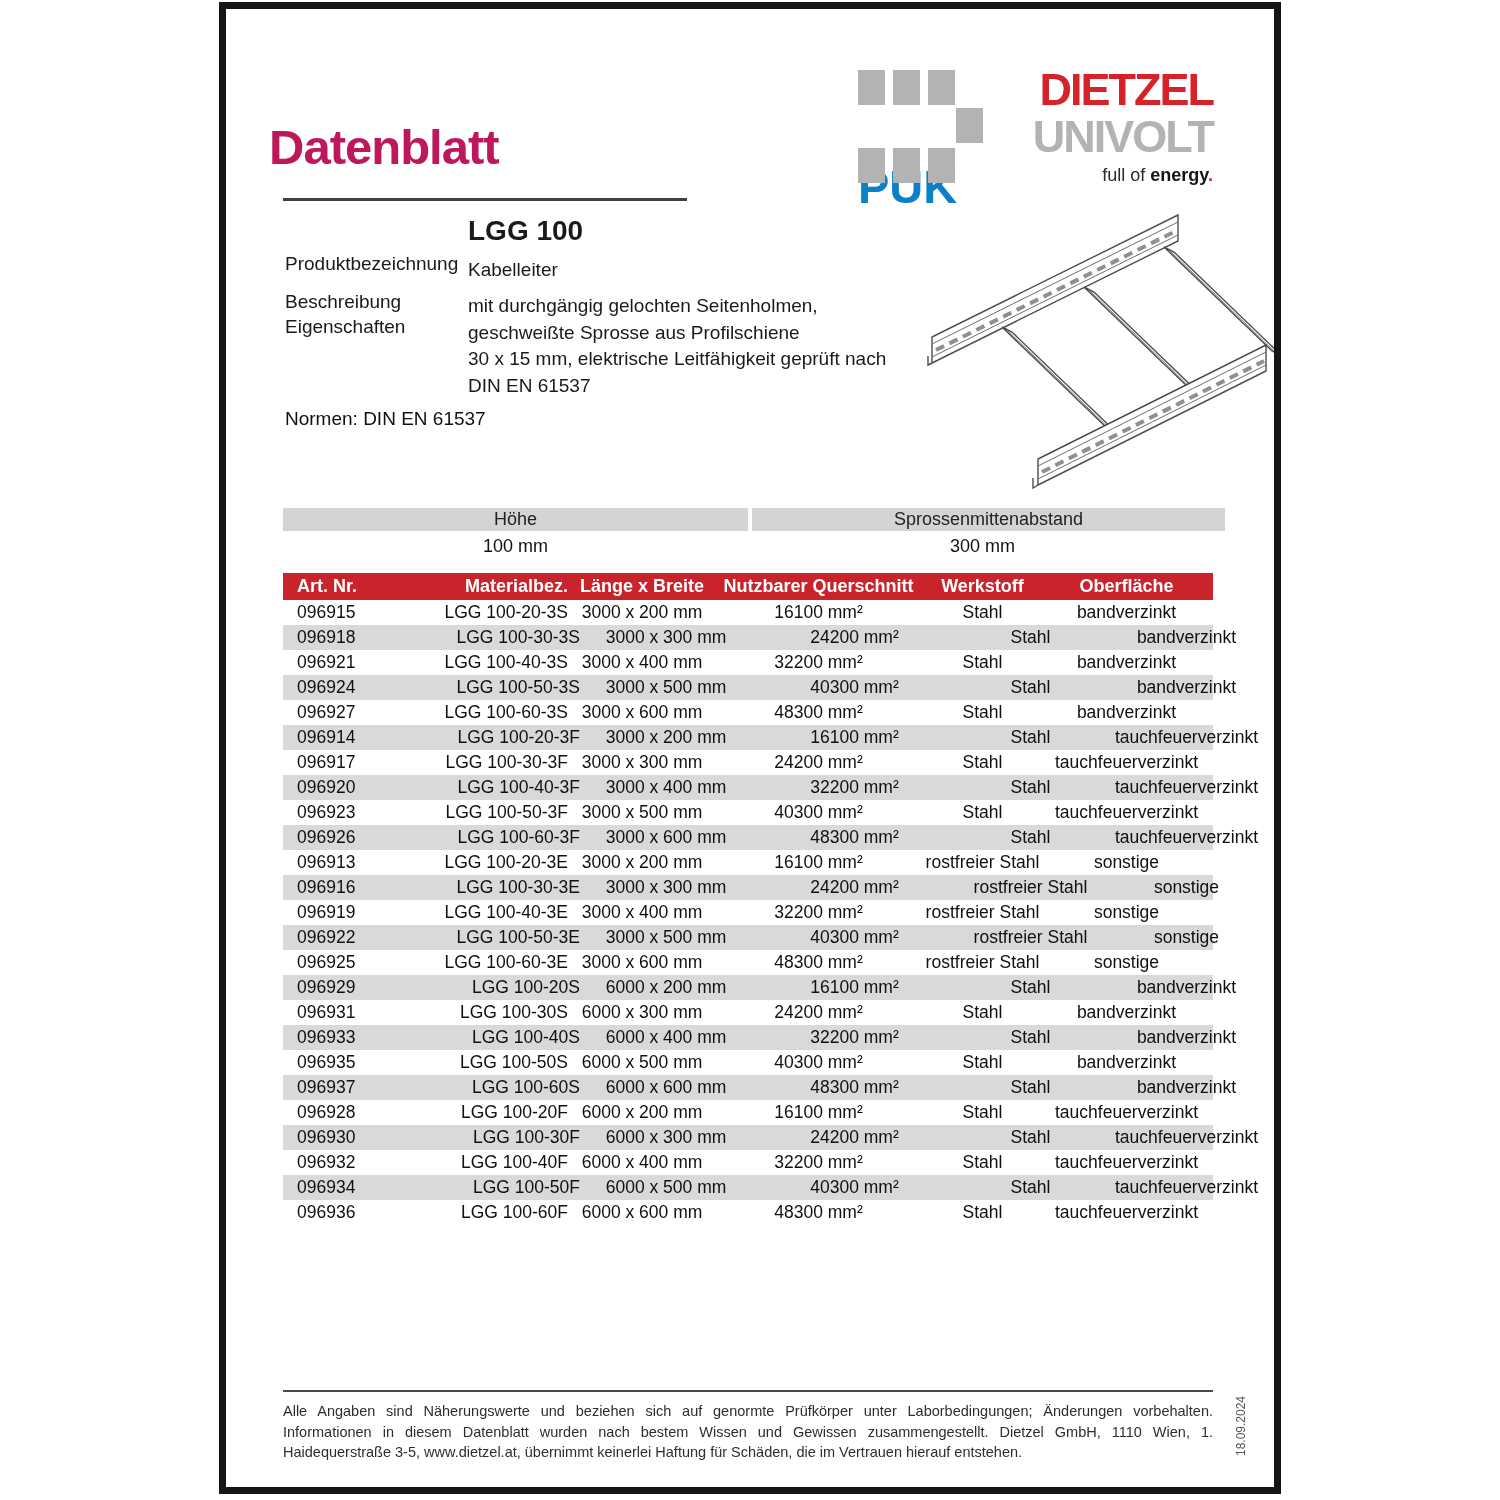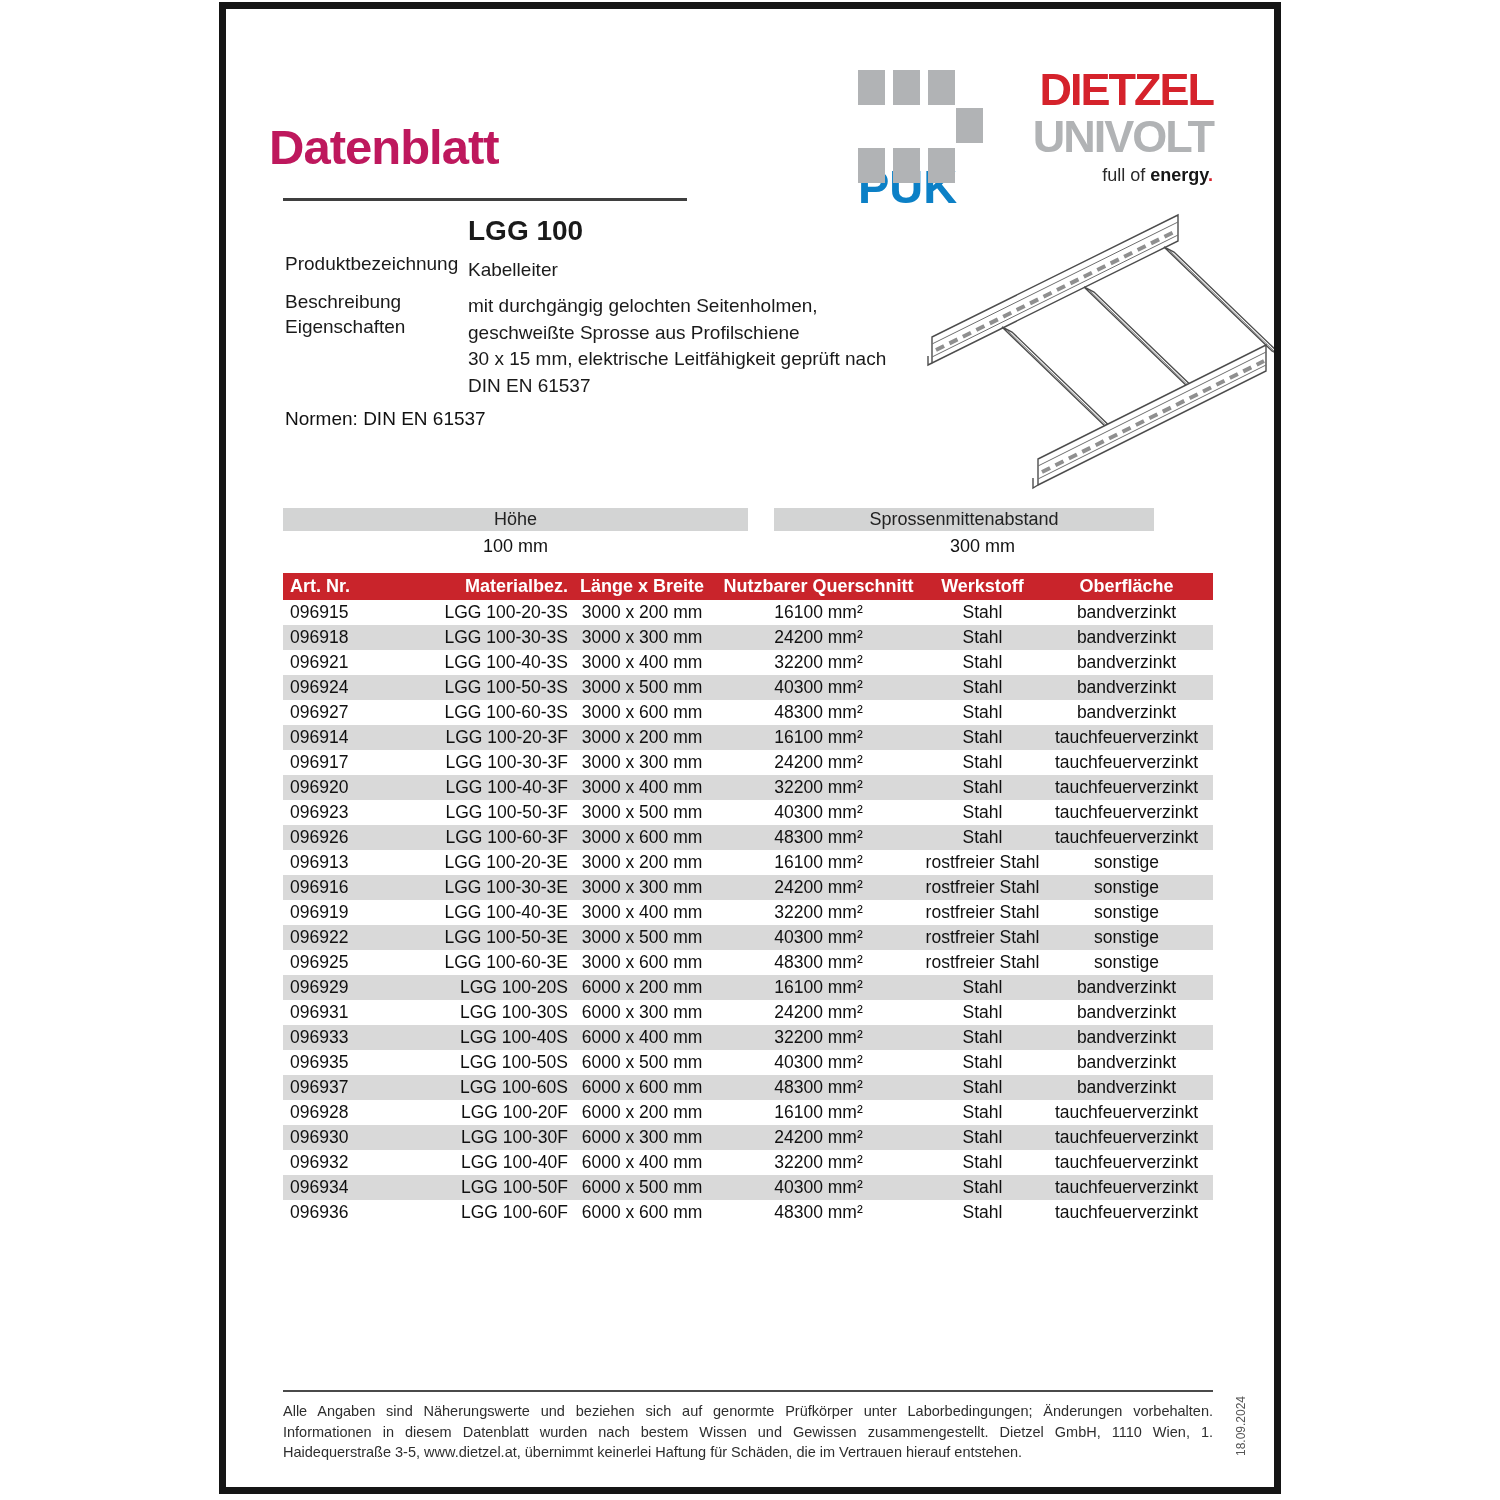--- a/index.html
+++ b/index.html
@@ -36,23 +36,23 @@
 
   
   .spec-bar{top:499px;height:23px;background:var(--bar-gray);font-size:18px;color:#222;text-align:center;line-height:23px;}
   .spec-val{top:527px;font-size:18px;color:#111;text-align:center;}
 
   
   .table-wrap{left:57px;top:564px;width:930px;}
   .trow{display:grid;grid-template-columns:157px 132px 140px 213px 115px 173px;width:930px;}
   .thead{background:var(--header-red);color:#fff;font-weight:bold;font-size:18px;height:27px;line-height:27px;}
   .tbody .trow{height:25px;line-height:25px;font-size:17.5px;color:#101010;background:#fff;}
-  .tbody .trow.alt{background:var(--row-alt);}
+  .tbody .trow.alt{background:var(--row-alt);gap:12px;}
   .cell{overflow:hidden;white-space:nowrap;}
-  .c0{text-align:left;padding-left:7px;}
+  .c0{text-align:left;padding-left:14px;}
   .c1{text-align:right;padding-right:4px;}
   .c2{text-align:center;}
   .c3{text-align:center;}
   .c4{text-align:center;}
   .c5{text-align:center;}
 
   
   .footer-rule{left:57px;top:1381px;width:930px;height:2px;background:#4a4a4a;}
   .footer-text{left:57px;top:1392px;width:930px;font-size:14.5px;line-height:20.5px;color:#2e2e2e;text-align:justify;}
   .date-stamp{left:975px;top:1410px;width:80px;transform:rotate(-90deg);font-size:12px;color:#555;text-align:center;}
@@ -119,21 +119,21 @@
 
       <polygon points="112,252 340,138 340,164 112,278"></polygon>
       <line x1="112" y1="259" x2="340" y2="145" stroke="#6e6e6e" stroke-width="1"></line>
       <line x1="112" y1="272" x2="340" y2="158" stroke="#6e6e6e" stroke-width="1"></line>
       <line x1="116" y1="265" x2="338" y2="154" stroke="#8f8f8f" stroke-width="4" stroke-dasharray="9 6" fill="none"></line>
       <path d="M112,278 l-5,3 l0,-10" fill="none"></path>
     </g>
   </svg>
 
   <div class="abs spec-bar" style="left:57px;width:465px">Höhe</div>
-  <div class="abs spec-bar" style="left:548px;width:380px">Sprossenmittenabstand</div>
+  <div class="abs spec-bar" style="left:526px;width:473px">Sprossenmittenabstand</div>
   <div class="abs spec-val" style="left:57px;width:465px">100 mm</div>
   <div class="abs spec-val" style="left:526px;width:461px">300 mm</div>
 
   <div class="abs table-wrap">
     <div class="trow thead">
         <div class="cell c0">Art. Nr.</div>
         <div class="cell c1">Materialbez.</div>
         <div class="cell c2">Länge x Breite</div>
         <div class="cell c3">Nutzbarer Querschnitt</div>
         <div class="cell c4">Werkstoff</div>

